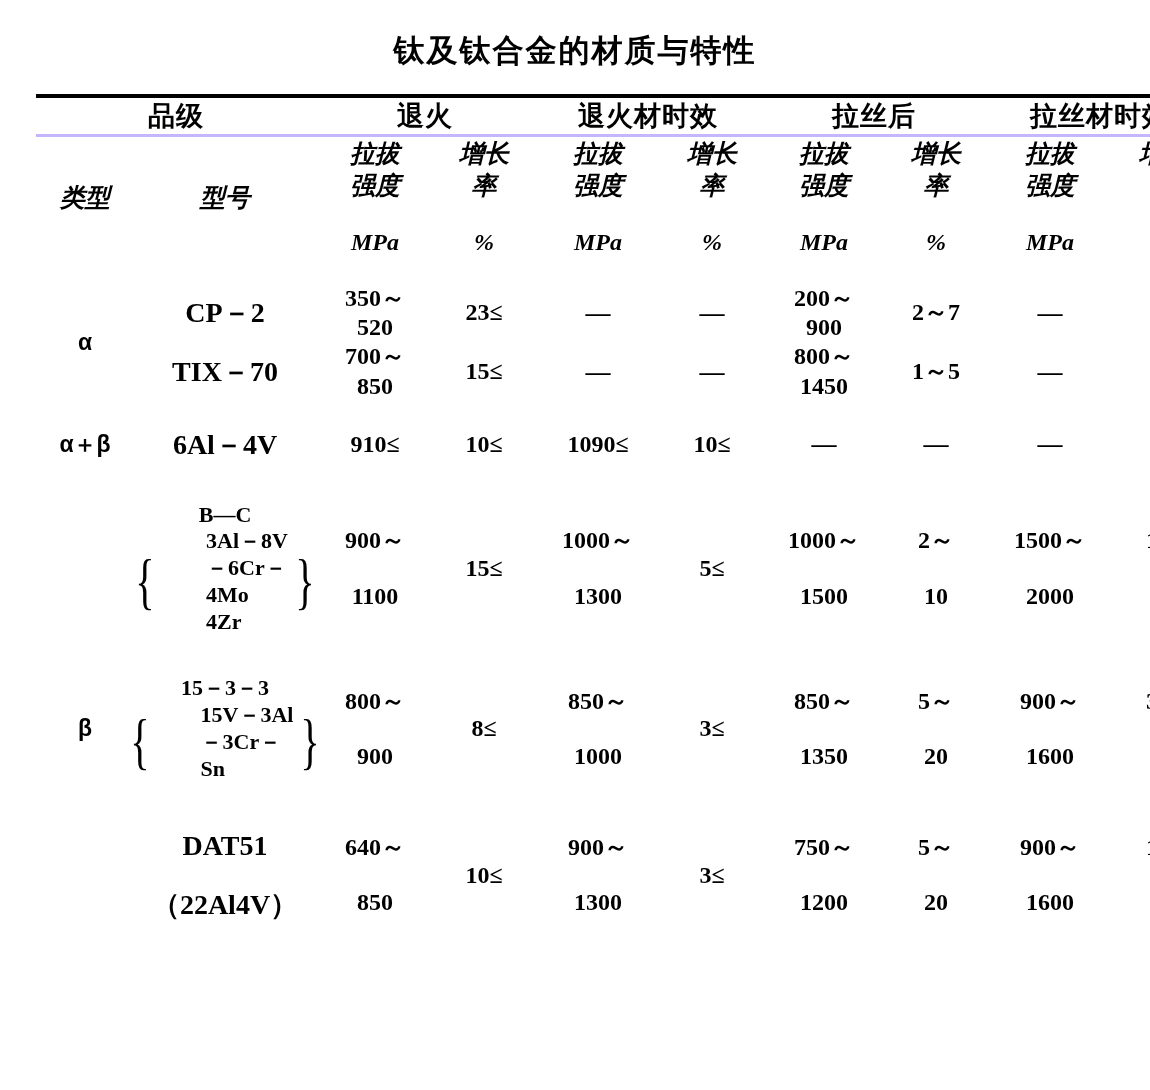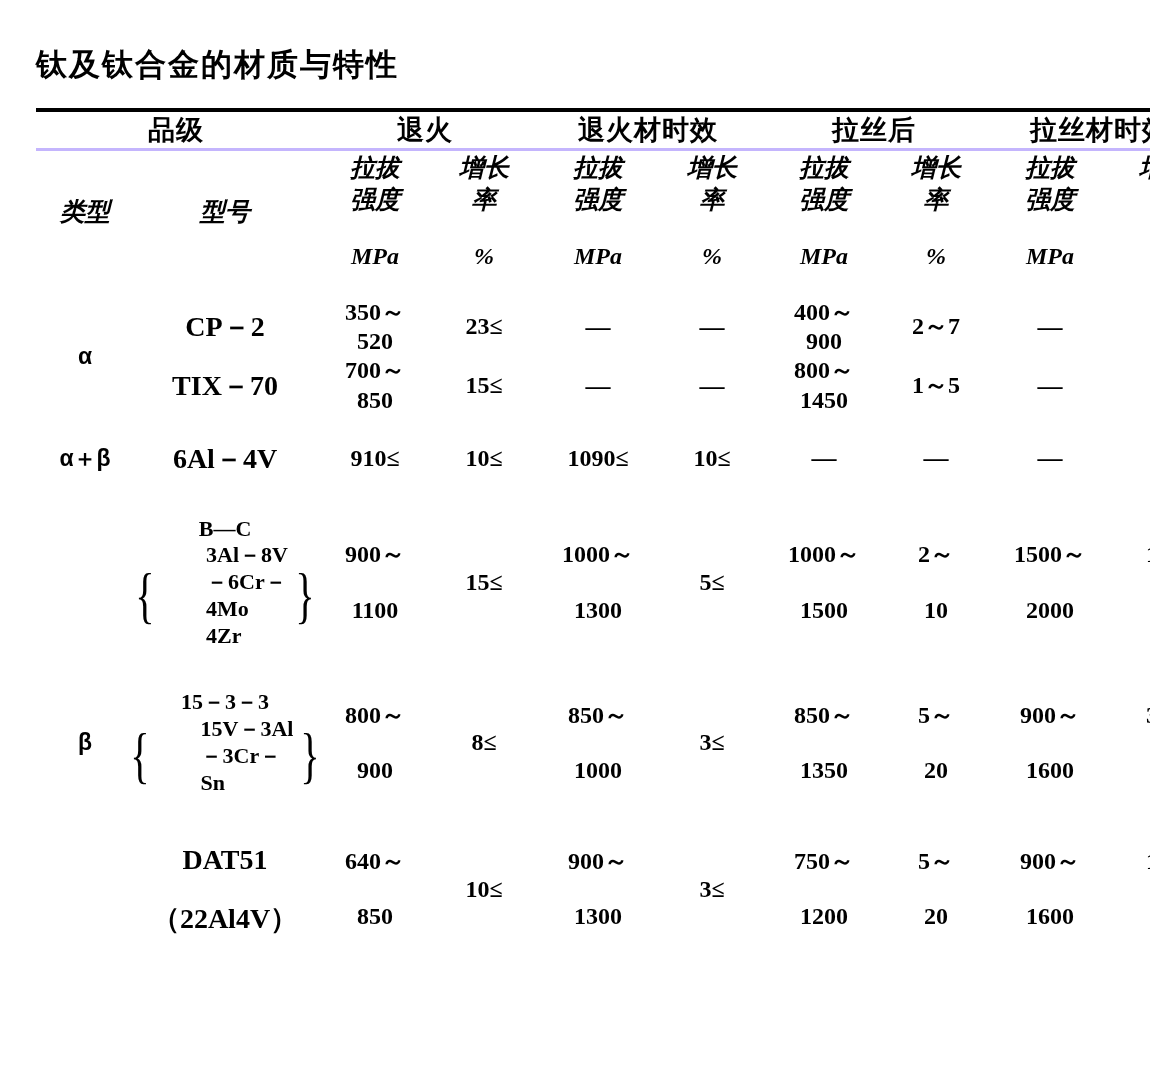--- a/index.html
+++ b/index.html
@@ -16,25 +16,25 @@
     overflow: hidden;
   }
   .page {
     width: 1150px;
     height: 1090px;
     position: relative;
     box-sizing: border-box;
     padding: 0 36px;
   }
   .title {
-    text-align: left;
+    text-align: center;
     font-size: 31px;
     font-weight: bold;
     letter-spacing: 2px;
-    padding-top: 44px;
+    padding-top: 30px;
     padding-bottom: 22px;
     font-family: "Liberation Sans", "DejaVu Sans", sans-serif;
   }
   table.matrix {
     width: 1078px;
     border-collapse: collapse;
     table-layout: fixed;
   }
   table.matrix td, table.matrix th {
     padding: 0;
@@ -207,21 +207,21 @@
       <td class="typ" rowspan="2">α</td>
       <td class="model">CP－2</td>
       <td class="cellnum">
         <span class="ln">350～</span>
         <span class="ln">520</span>
       </td>
       <td class="cellnum">23≤</td>
       <td class="dash">—</td>
       <td class="dash">—</td>
       <td class="cellnum">
-        <span class="ln">400～</span>
+        <span class="ln">200～</span>
         <span class="ln">900</span>
       </td>
       <td class="cellnum">2～7</td>
       <td class="dash">—</td>
       <td class="dash">—</td>
     </tr>
 
     <tr>
       <td class="model">TIX－70</td>
       <td class="cellnum">

